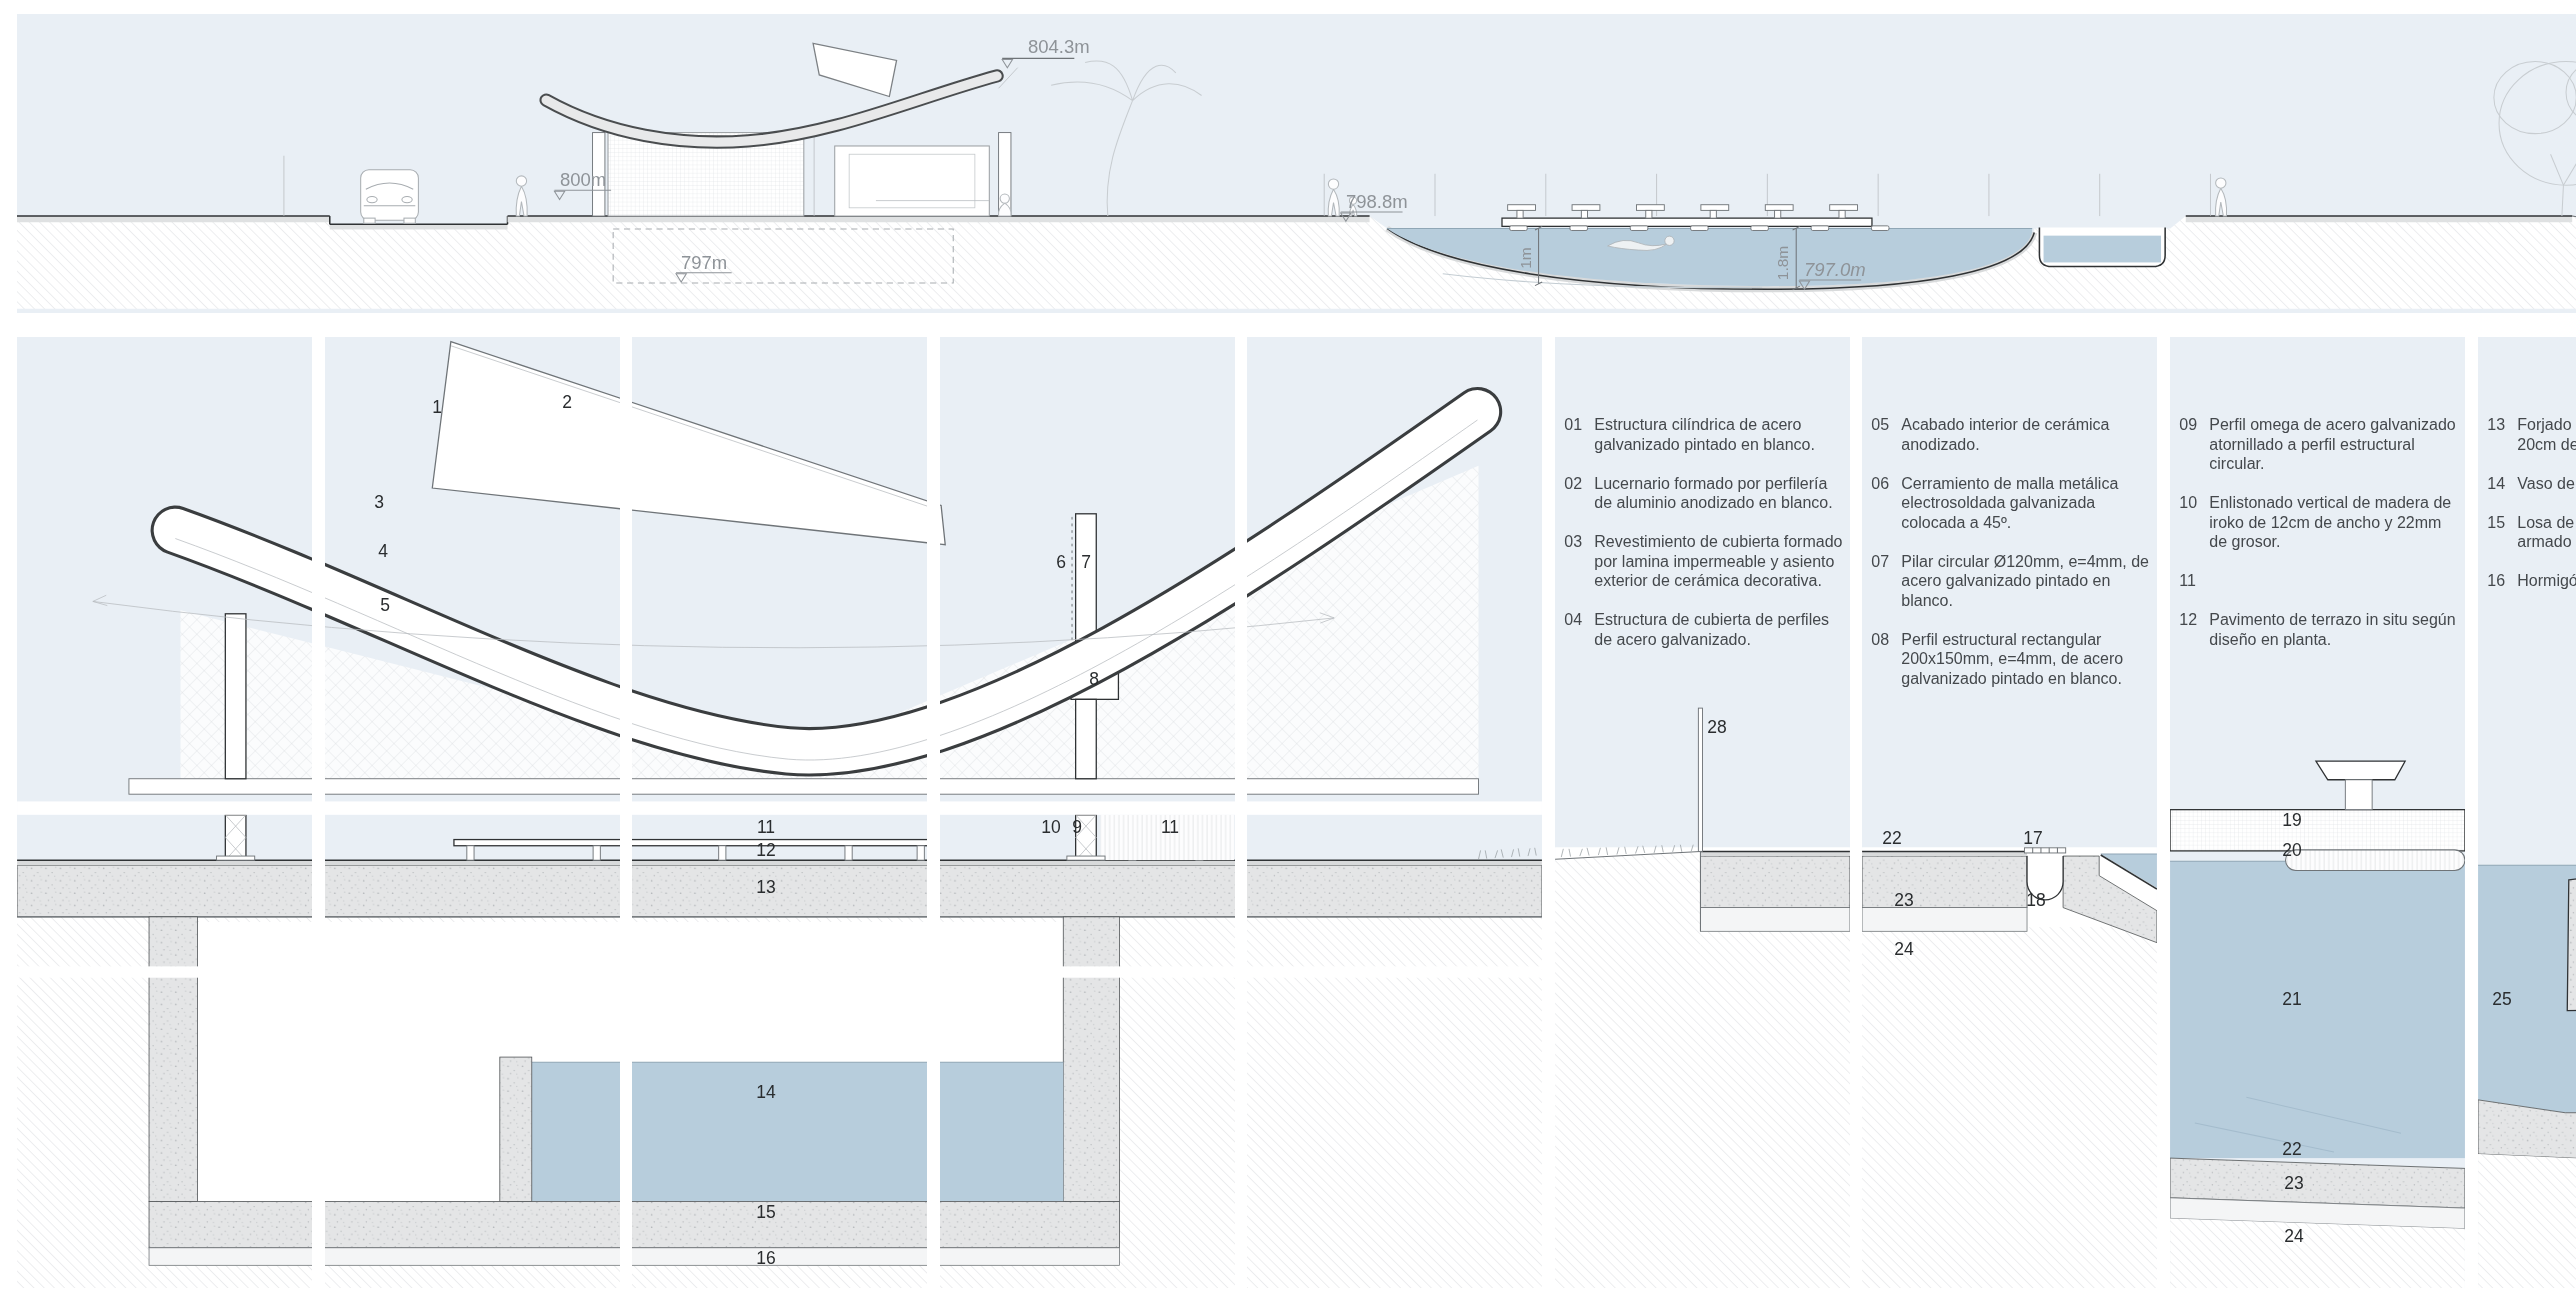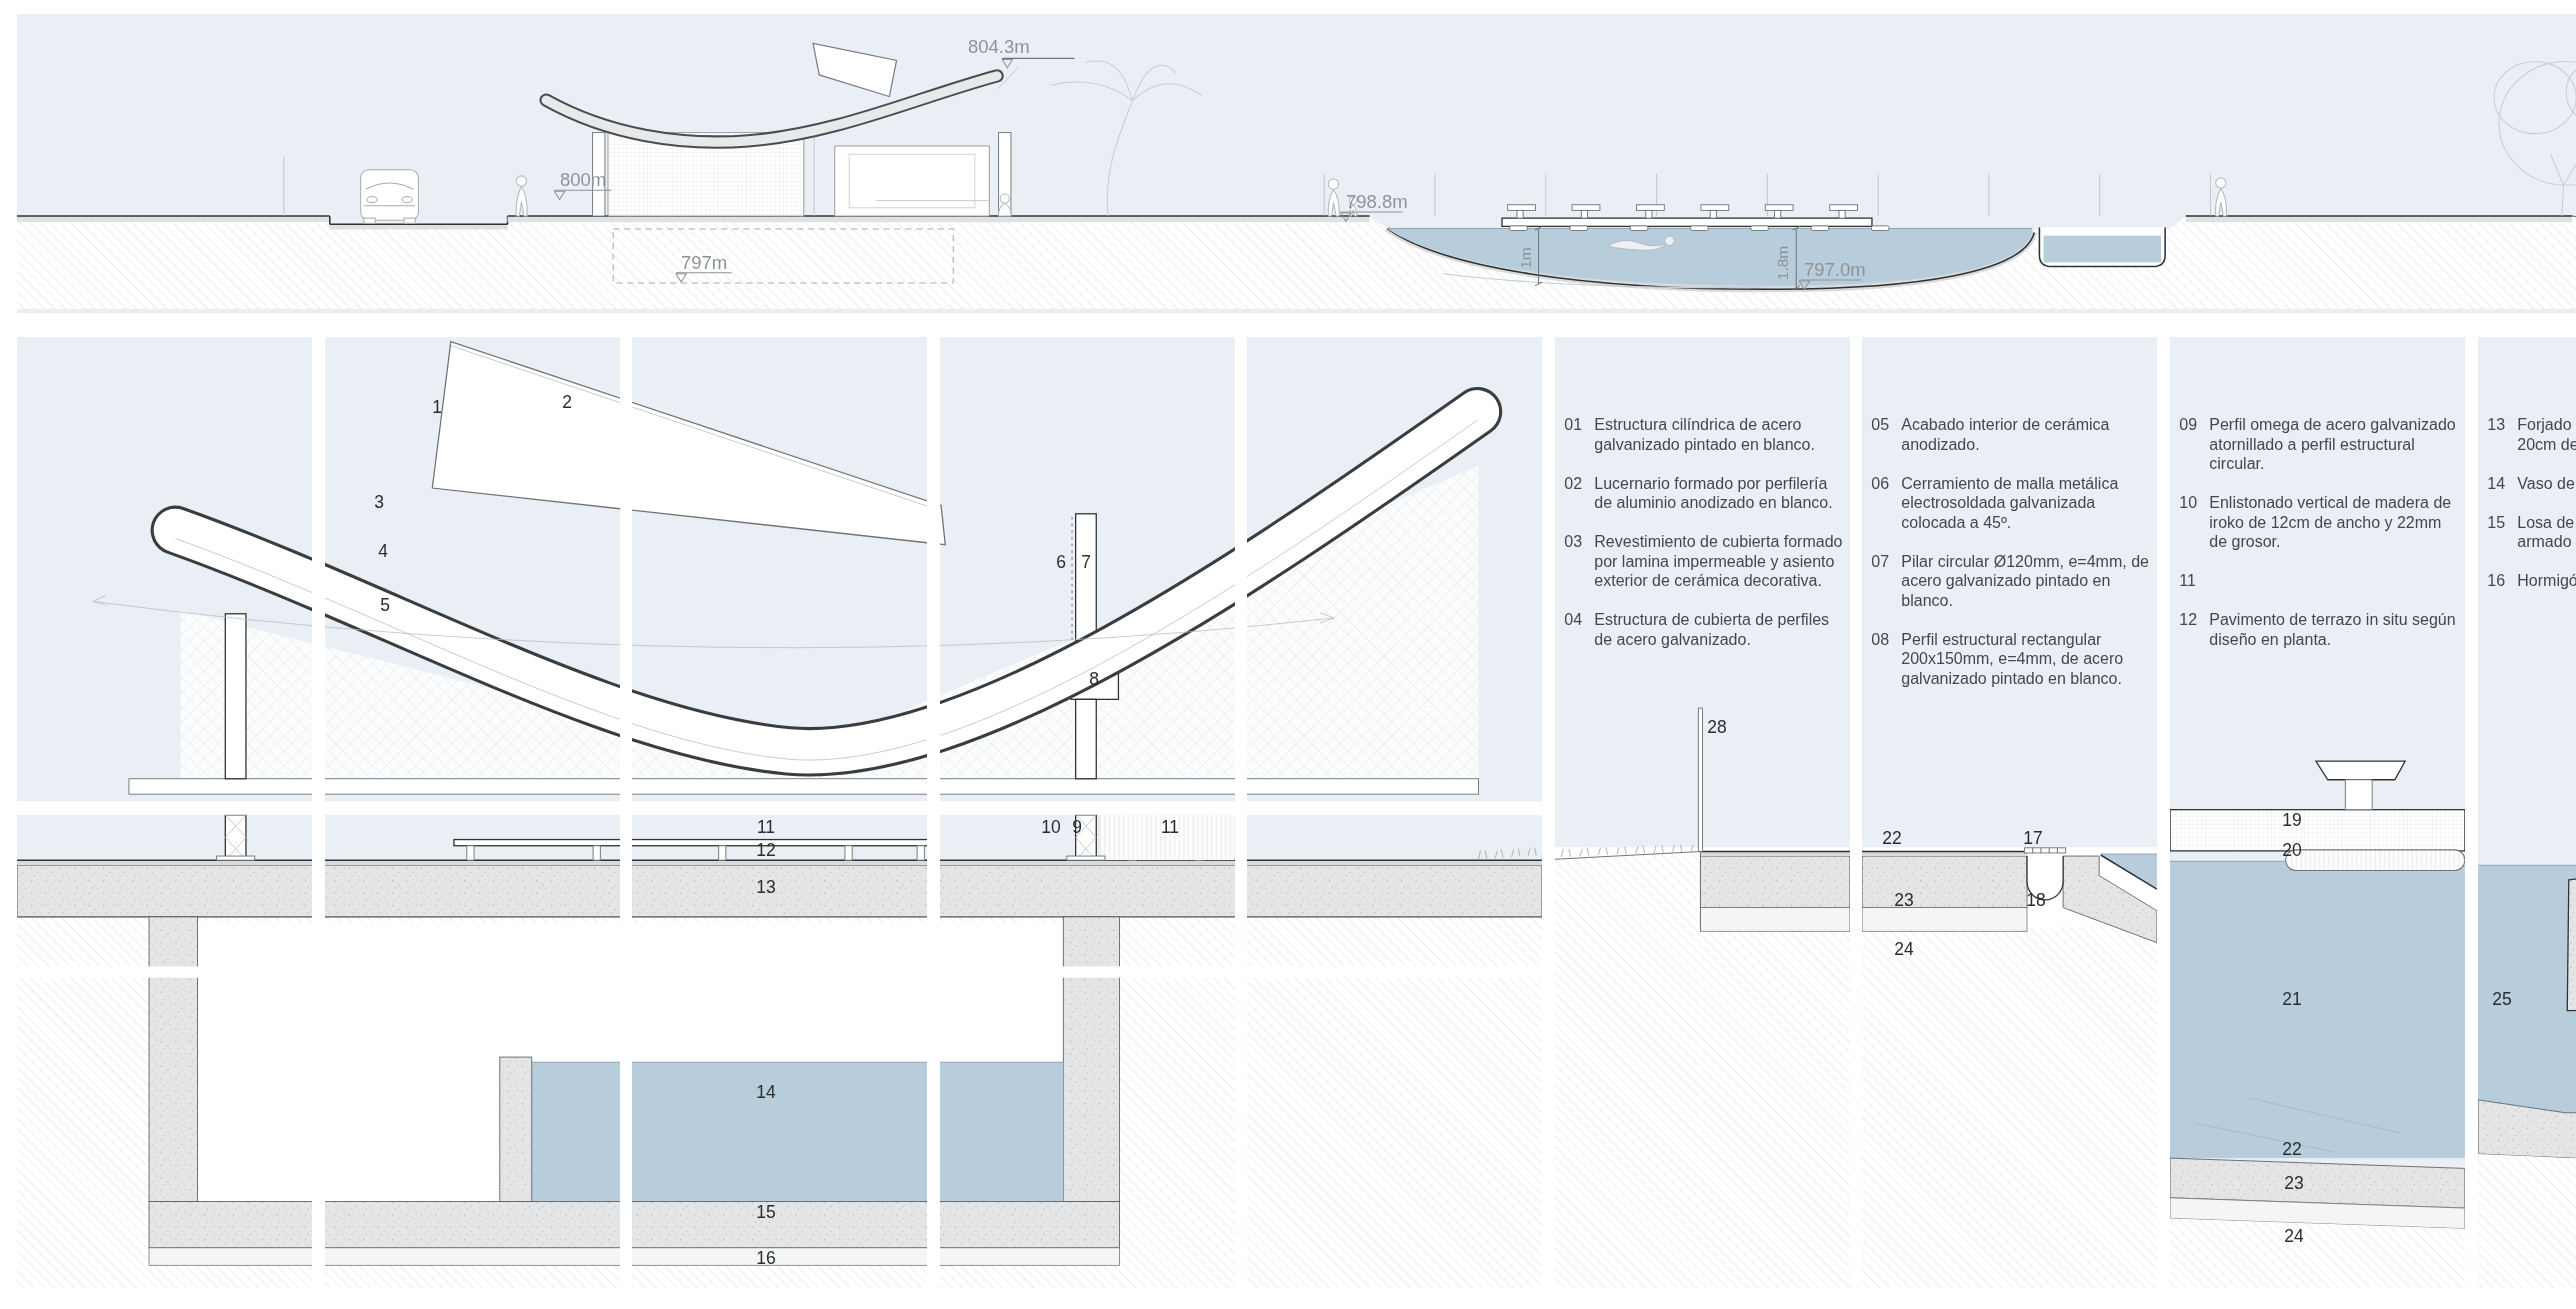--- a/index.html
+++ b/index.html
@@ -508,27 +508,27 @@
         <span class="leg-tx">Losa de cimentación de hormigón armado de 30cm de grosor.</span>
       </div>
       <div class="leg-item">
         <span class="leg-no">16</span>
         <span class="leg-tx">Hormigón de limpieza.</span>
       </div>
     </div>
 </div>
 
 <div id="labels-layer">
-    <div class="lbl elev" style="left: 968px; top: 47px; text-align: right;">804.3m</div>
+    <div class="lbl elev" style="left: 1028px; top: 47px; text-align: right;">804.3m</div>
     <div class="lbl elev" style="left: 560px; top: 180px;">800m</div>
     <div class="lbl elev" style="left: 681px; top: 263px;">797m</div>
     <div class="lbl elev" style="left: 1346px; top: 202px;">798.8m</div>
     <div class="lbl dim" style="left: 1526px; top: 258px;">1m</div>
     <div class="lbl dim" style="left: 1783px; top: 263px;">1.8m</div>
-    <div class="lbl elev" style="left: 1804px; top: 270px;">797.0m</div>
+    <div class="lbl elev" style="left: 1804px; top: 270px; font-style: italic;">797.0m</div>
     <div class="lbl " style="left: 437px; top: 407px;">1</div>
     <div class="lbl " style="left: 567px; top: 402px;">2</div>
     <div class="lbl " style="left: 379px; top: 502px;">3</div>
     <div class="lbl " style="left: 383px; top: 551px;">4</div>
     <div class="lbl " style="left: 385px; top: 605px;">5</div>
     <div class="lbl " style="left: 1061px; top: 562px;">6</div>
     <div class="lbl " style="left: 1086px; top: 562px;">7</div>
     <div class="lbl " style="left: 1094px; top: 679px;">8</div>
     <div class="lbl " style="left: 766px; top: 827px;">11</div>
     <div class="lbl " style="left: 1051px; top: 827px;">10</div>

